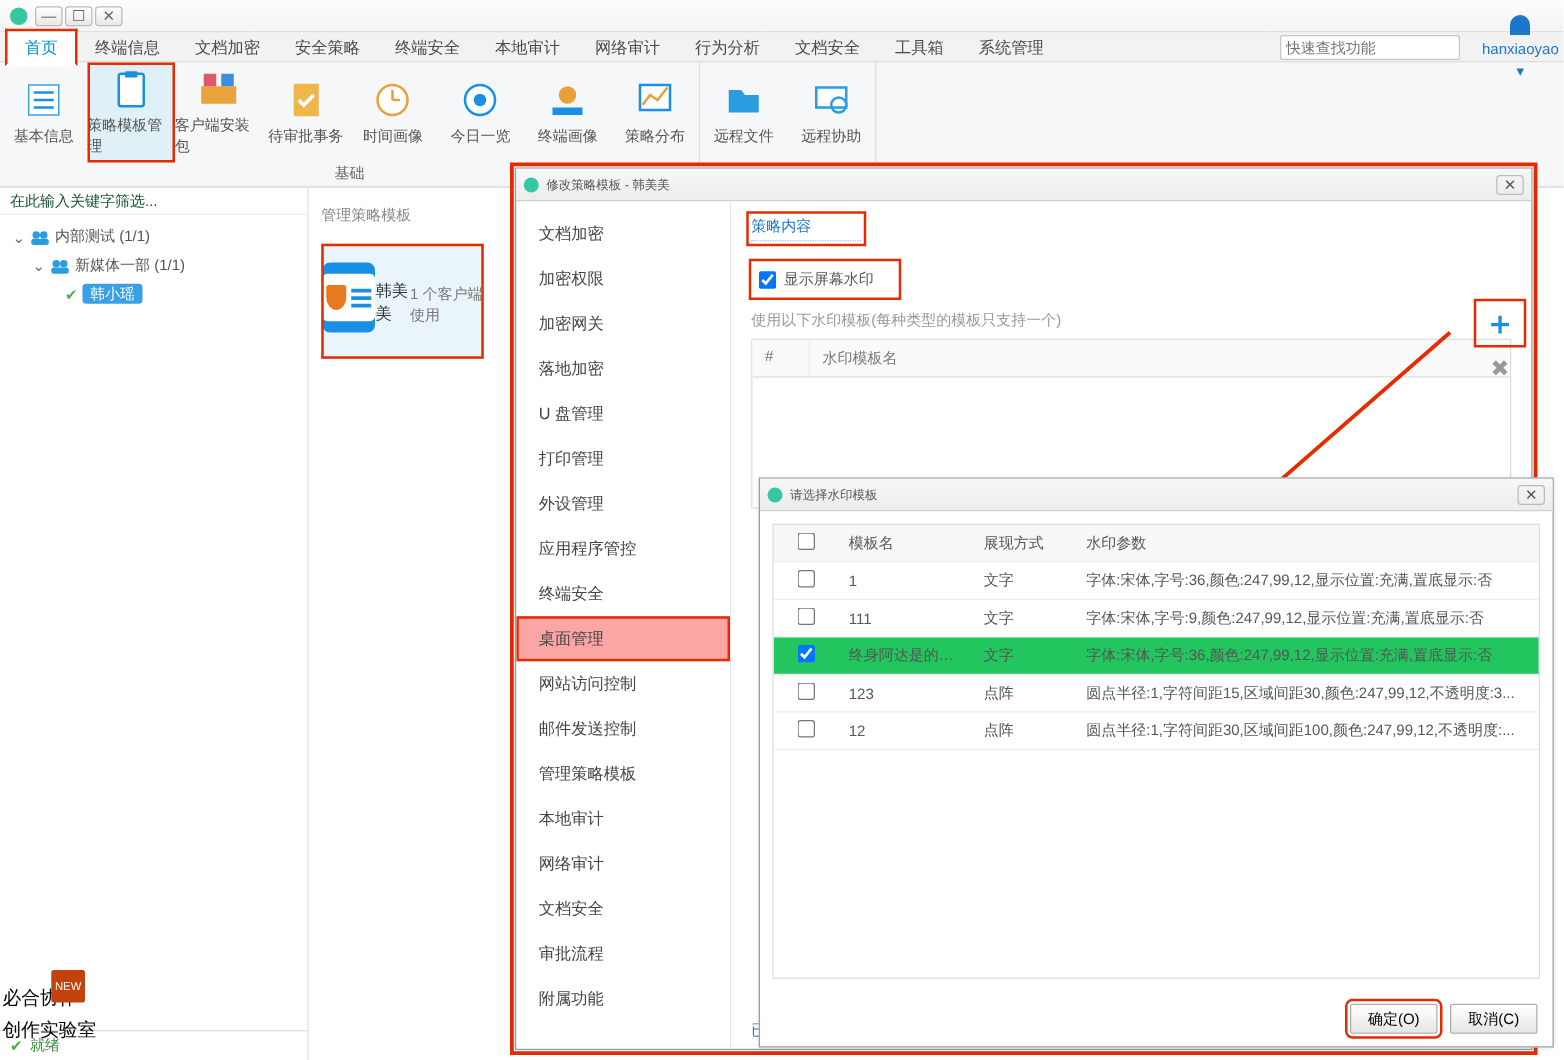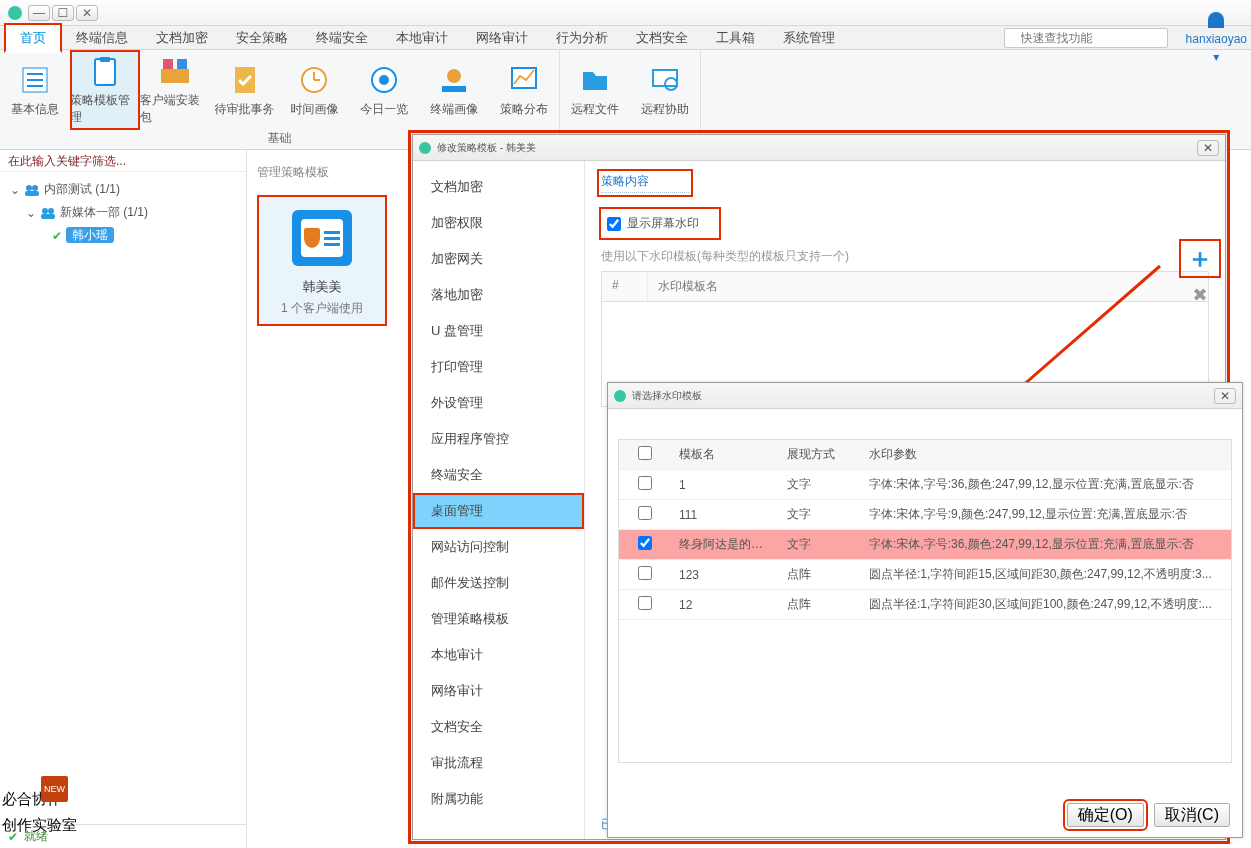--- a/index.html
+++ b/index.html
@@ -10,48 +10,48 @@
   .titlebar .logo{width:14px;height:14px;border-radius:50%;background:#37c6a3;margin-right:6px;}
   .titlebar .title{flex:1;text-align:center;color:#666;}
   .winbtns{display:flex;gap:2px;}
   .winbtn{width:22px;height:16px;border:1px solid #bbb;border-radius:3px;background:linear-gradient(#fff,#e8e8e8);display:flex;align-items:center;justify-content:center;color:#666;cursor:pointer;}
 
   
   .tabrow{height:24px;display:flex;align-items:center;padding:0 4px;background:#f2f2f2;border-bottom:1px solid #d6d6d6;}
   .tab{padding:4px 14px;font-size:13px;color:#4b4b4b;cursor:pointer;}
   .tab.active{background:#fff;color:#008fd7;border:2px solid #e52b00;border-bottom:2px solid #fff;margin-bottom:-1px;font-weight:500;}
   .tabrow .spacer{flex:1}
-  .search{width:164px;height:20px;border:1px solid #c7c7c7;border-radius:2px;padding:0 16px;font-size:12px;color:#0f766e;}
+  .search{width:144px;height:20px;border:1px solid #c7c7c7;border-radius:2px;padding:0 4px;font-size:12px;color:#0f766e;}
   .user{display:flex;align-items:center;gap:4px;margin-left:18px;color:#1c77cc;cursor:pointer;flex-direction:column;}
   .user-ico{width:16px;height:16px;background:#1c77cc;border-radius:50% 50% 0 0;position:relative;}
 
   
   .ribbon{height:100px;background:#f6f7f8;border-bottom:1px solid #d6d6d6;display:flex;}
   .rgroup{display:flex;flex-direction:column;justify-content:space-between;border-right:1px solid #e0e0e0;}
   .rbtns{display:flex;}
   .rbtn{width:70px;height:80px;display:flex;flex-direction:column;align-items:center;justify-content:center;gap:4px;cursor:pointer;}
   .rbtn.sel{background:#dff0f6;outline:2px solid #e52b00;outline-offset:-2px;}
   .rbtn .ico{width:34px;height:34px;display:flex;align-items:center;justify-content:center;}
   .rcap{text-align:center;font-size:12px;color:#666;padding-bottom:2px;}
 
   
   .main{position:absolute;inset:150px 0 0 0;display:flex;}
   .leftpanel{width:247px;border-right:1px solid #e0e0e0;display:flex;flex-direction:column;}
-  .filter{height:22px;border-bottom:1px solid #eee;padding:3px 8px;color:#7f1d1d;font-size:12px;}
+  .filter{height:22px;border-bottom:1px solid #eee;padding:3px 8px;color:#14532d;font-size:12px;}
   .tree{flex:1;padding:6px 4px;}
   .tnode{display:flex;align-items:center;gap:4px;padding:3px 2px;cursor:pointer;}
   .tchev{width:10px;text-align:center;color:#666;}
   .tnode.selected{background:transparent;color:#333;}
   .tlabel .badge-sel{background:#3aa0e6;border-radius:3px;padding:1px 6px;color:#fff;}
   .status{height:24px;border-top:1px solid #e0e0e0;display:flex;align-items:center;gap:6px;padding:0 8px;color:#3a8f3a;}
   .stat-ico{color:#3ab54a;}
 
   .midpanel{flex:1;padding:14px 10px;}
   .midtitle{color:#888;font-size:12px;margin-bottom:14px;}
-  .card{width:130px;border:1px solid #bdddea;background:#eaf5fb;display:flex;flex-direction:column;align-items:center;padding:14px 0 8px;outline:2px solid #e52b00;outline-offset:-2px;}
+  .card{width:130px;border:1px solid #bdddea;background:#eaf5fb;display:flex;flex-direction:row;align-items:center;padding:14px 0 8px;outline:2px solid #e52b00;outline-offset:-2px;}
   .cardico{width:60px;height:56px;background:#1a8fe6;border-radius:6px;display:flex;align-items:center;justify-content:center;margin-bottom:12px;}
   .cardico-inner{width:42px;height:38px;background:#fff;border-radius:4px;display:flex;align-items:center;gap:4px;justify-content:center;}
   .cardico-shield{width:16px;height:20px;background:#e57b1e;border-radius:2px 2px 50% 50%;}
   .cardico-bars{width:16px;display:flex;flex-direction:column;gap:3px;}
   .cardico-bars span{height:3px;background:#1a8fe6;}
   .card .cn{font-size:13px;color:#333;margin-bottom:4px;}
   .card .cu{font-size:12px;color:#777;}
 
   
   .red-dialog-outline{position:absolute;border:3px solid #e52b00;pointer-events:none;}
@@ -59,54 +59,54 @@
   
   .dialog{position:absolute;background:#fff;border:1px solid #9c9c9c;display:flex;flex-direction:column;box-shadow:0 0 4px rgba(0,0,0,.15);}
   .dlg1{left:412px;top:134px;width:814px;height:706px;}
   .dlgtitle{height:26px;background:linear-gradient(#f7f7f7,#ececec);display:flex;align-items:center;gap:6px;padding:0 6px;border-bottom:1px solid #d0d0d0;}
   .dlgtitle .dot{width:12px;height:12px;border-radius:50%;background:#37c6a3;}
   .dlgtitle .t{flex:1;font-size:10px;color:#555;}
   .dclose{width:22px;height:16px;border:1px solid #bbb;border-radius:3px;display:flex;align-items:center;justify-content:center;cursor:pointer;}
   .dlgbody{flex:1;display:flex;overflow:hidden;}
   .dlgside{width:172px;border-right:1px solid #e5e5e5;padding:8px 0;overflow:auto;}
   .dlgside .it{padding:9px 18px;cursor:pointer;color:#444;font-size:13px;}
-  .dlgside .it.sel{background:#7dd3fc;outline:2px solid #e52b00;outline-offset:-2px;}
+  .dlgside .it.sel{background:#fca5a5;outline:2px solid #e52b00;outline-offset:-2px;}
   .dlgmain{flex:1;padding:12px 16px 6px;overflow:hidden;position:relative;}
   .sect-title{color:#1c77cc;padding-bottom:4px;border-bottom:1px dotted #a8c7e6;display:inline-block;outline:2px solid #e52b00;outline-offset:2px;padding:0 40px 2px 0;}
   .chkrow{margin-top:14px;display:flex;align-items:center;gap:6px;padding:2px 40px 2px 0;}
   .chkrow-box{outline:2px solid #e52b00;display:inline-flex;padding:6px 20px 6px 6px;align-items:center;gap:6px;}
   .hint{margin-top:8px;color:#999;font-size:12px;}
   .wm-table{margin-top:6px;border:1px solid #ddd;}
   .wm-head{display:flex;background:#fafafa;border-bottom:1px solid #e0e0e0;}
   .wm-head div{padding:6px 10px;color:#777;font-size:12px;}
   .wm-h1{width:46px;border-right:1px solid #eee;}
   .wm-h2{flex:1;}
   .wm-body{height:104px;}
   .wm-tools{position:absolute;right:6px;top:80px;display:flex;flex-direction:column;gap:8px;align-items:center;}
   .wm-plus{color:#1c8fe0;font-size:26px;font-weight:bold;outline:2px solid #e52b00;padding:0 6px;cursor:pointer;}
   .wm-del{color:#999;font-size:18px;cursor:pointer;}
   .seltext{position:absolute;left:16px;bottom:6px;color:#1c77cc;}
 
   
   .arrow{position:absolute;pointer-events:none;}
 
   
-  .dlg2{left:607px;top:382px;width:636px;height:456px;gap:20px;}
+  .dlg2{left:607px;top:382px;width:636px;height:456px;}
   .dlg2 .dlgbody{flex-direction:column;padding:10px;}
   .grid{border:1px solid #ddd;flex:1;overflow:auto;}
   .grow{display:flex;align-items:center;border-bottom:1px solid #eee;}
   .grow.head{background:#f7f7f7;color:#555;font-size:12px;}
   .gc{padding:6px 8px;font-size:12px;overflow:hidden;white-space:nowrap;text-overflow:ellipsis;}
   .gc.chk{width:52px;text-align:center;}
   .gc.nm{width:108px;}
   .gc.md{width:82px;}
   .gc.pm{flex:1;}
-  .grow.selected{background:#fca5a5;}
+  .grow.selected{background:#22c55e;}
   .dlgfoot{height:44px;display:flex;justify-content:flex-end;align-items:center;gap:10px;padding:0 12px;}
-  .btn{min-width:70px;height:24px;border:1px solid #adadad;background:linear-gradient(#fff,#e6e6e6);border-radius:2px;cursor:pointer;font-size:16px;display:flex;align-items:center;justify-content:center;padding:2px 10px;}
+  .btn{min-width:70px;height:24px;border:1px solid #adadad;background:linear-gradient(#fff,#e6e6e6);border-radius:2px;cursor:pointer;font-size:12px;display:flex;align-items:center;justify-content:center;padding:2px 10px;}
   .btn.primary{outline:2px solid #e52b00;outline-offset:2px;}
 
   
   .bl{position:absolute;left:2px;bottom:10px;line-height:26px;font-size:15px;color:#000;}
   .new{position:absolute;right:-6px;top:-10px;background:#c2410c;font-size:9px;color:#fff;border-radius:2px;padding:0 3px;}
 
   
   svg{display:block;}
   input[type=checkbox]{width:14px;height:14px;}
 </style>

